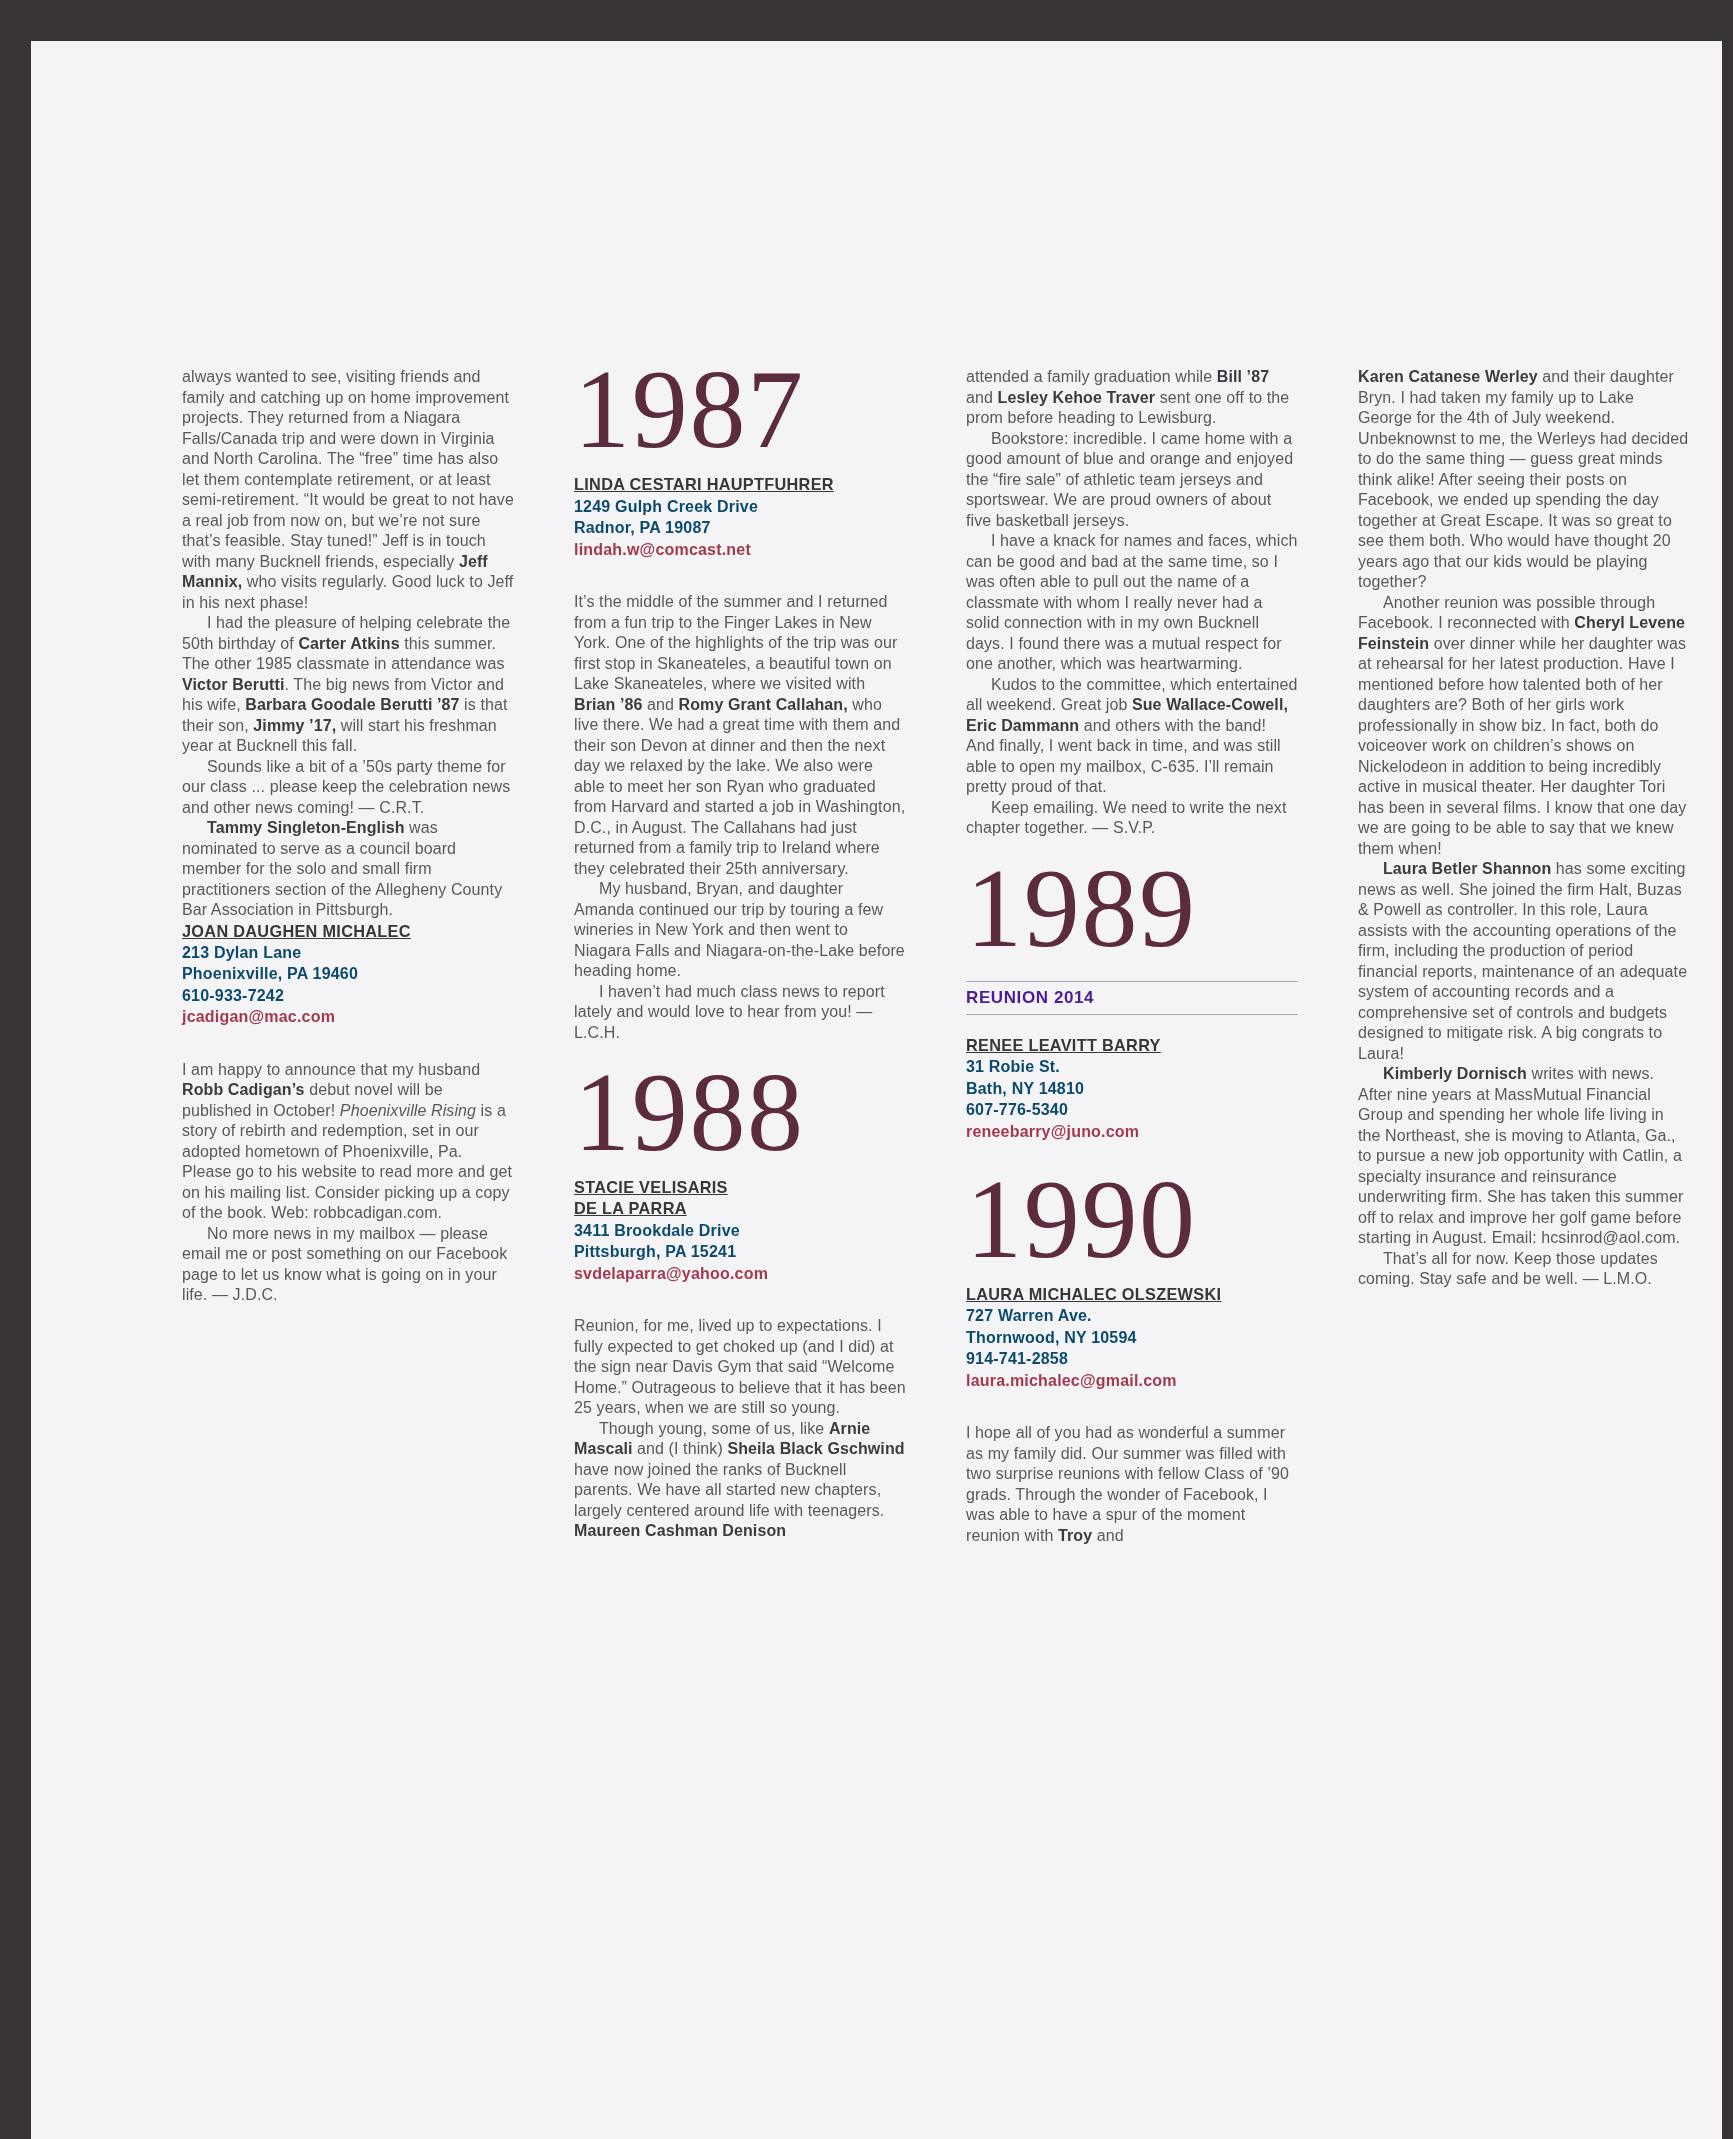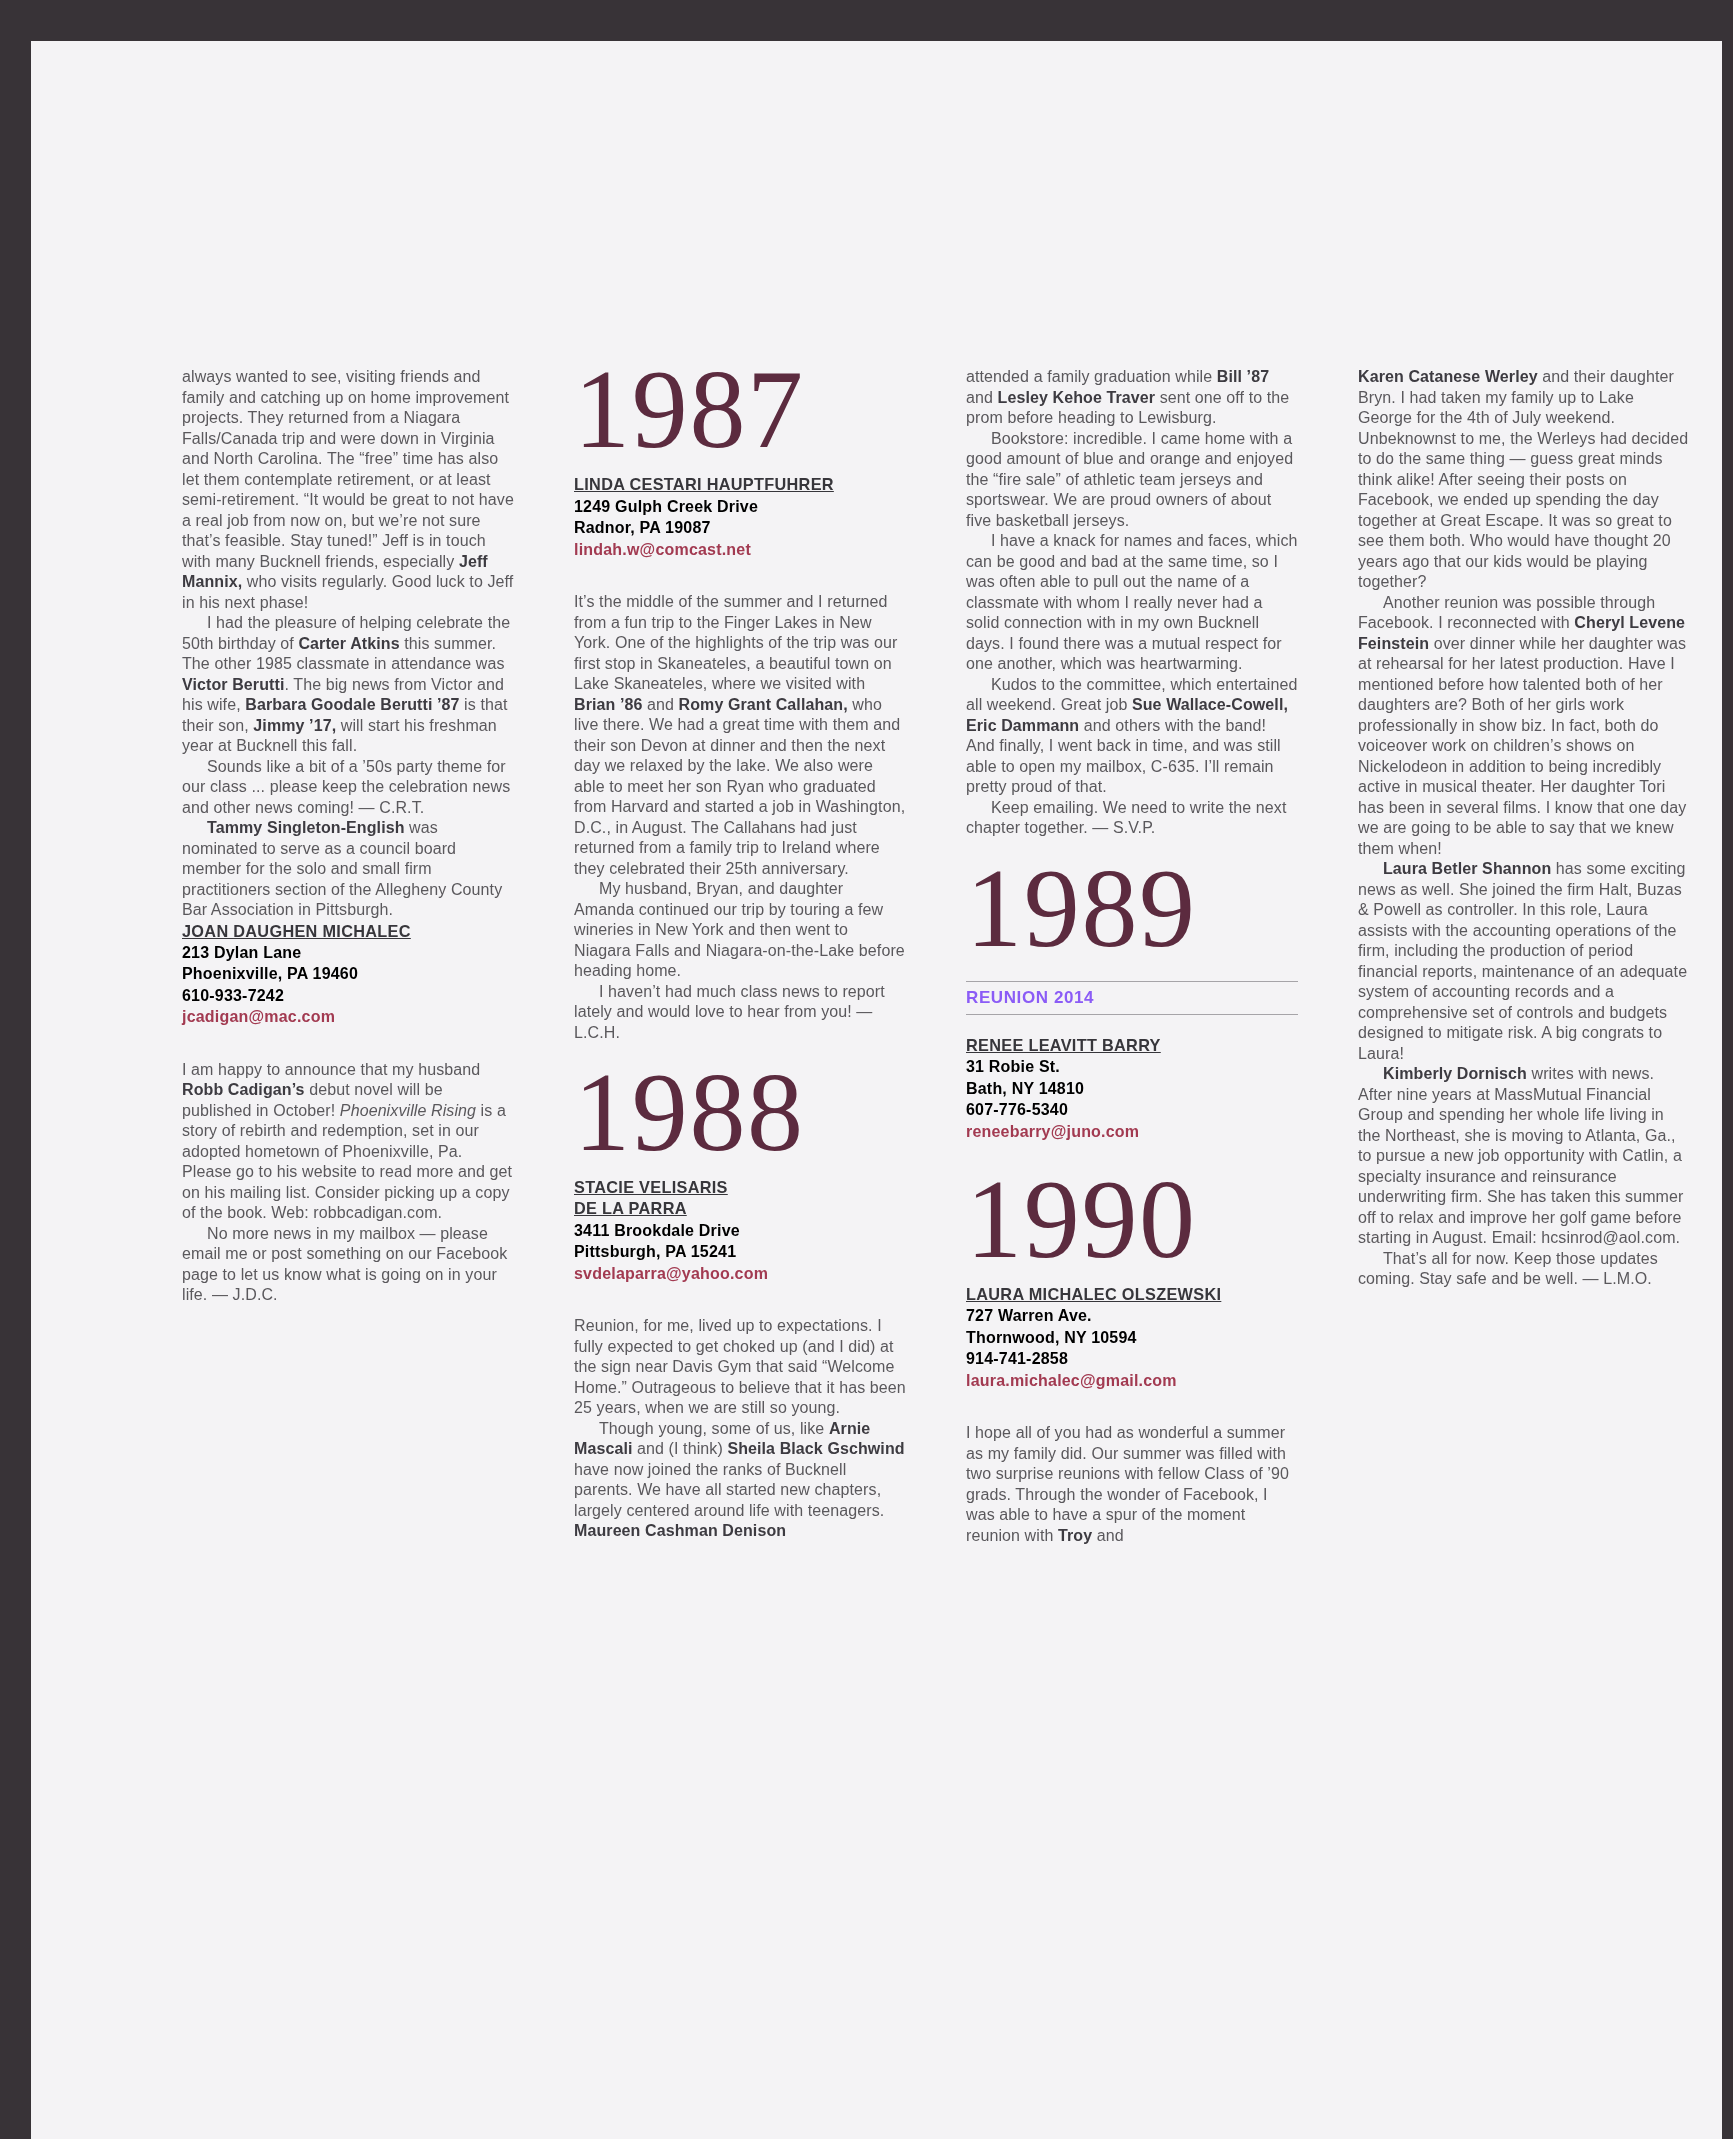--- a/index.html
+++ b/index.html
@@ -39,35 +39,35 @@
     margin:24px 0 19px 0;
   }
   .col > .year:first-child { margin-top:-2.6px; }
   .contact { margin:0 0 32px 0; }
   .c-name {
     font-size:16.3px; line-height:21.4px; font-weight:bold;
     color:#37363b; letter-spacing:0.3px;text-decoration:underline;
   }
   .c-address {
     font-size:16px; line-height:21.4px; font-weight:bold;
-    color:#000000; letter-spacing:0.2px;
+    color:#0c4a6e; letter-spacing:0.2px;
   }
   .c-email {
     font-size:16px; line-height:21.4px; font-weight:bold;
     color:#a23a51; letter-spacing:0.2px;
   }
   .reunion {
     margin:27px 0 19.7px 0;
     border-top:1.3px solid #a6a4a8;
     border-bottom:1.3px solid #a6a4a8;
     padding:6.8px 0 6px 0;
   }
   .reunion span {
     font-size:17px; font-weight:bold;
-    color:#8b5cf6; letter-spacing:0.6px;
+    color:#4c1d95; letter-spacing:0.6px;
   }
 </style>
 </head>
 <body>
 
 <div class="paper">
   <div class="columns">
     <div class="col">
         <p class="para"><span>always wanted to see, visiting friends and family and catching up on home improvement projects. They returned from a Niagara Falls/Canada trip and were down in Virginia and North Carolina. The “free” time has also let them contemplate retirement, or at least semi-retirement. “It would be great to not have a real job from now on, but we’re not sure that’s feasible. Stay tuned!” Jeff is in touch with many Bucknell friends, especially </span><span class="b">Jeff Mannix,</span><span> who visits regularly. Good luck to Jeff in his next phase!</span></p>
         <p class="para indent"><span>I had the pleasure of helping celebrate the 50th birthday of </span><span class="b">Carter Atkins</span><span> this summer. The other 1985 classmate in attendance was </span><span class="b">Victor Berutti</span><span>. The big news from Victor and his wife, </span><span class="b">Barbara Goodale Berutti ’87</span><span> is that their son, </span><span class="b">Jimmy ’17,</span><span> will start his freshman year at Bucknell this fall.</span></p>

